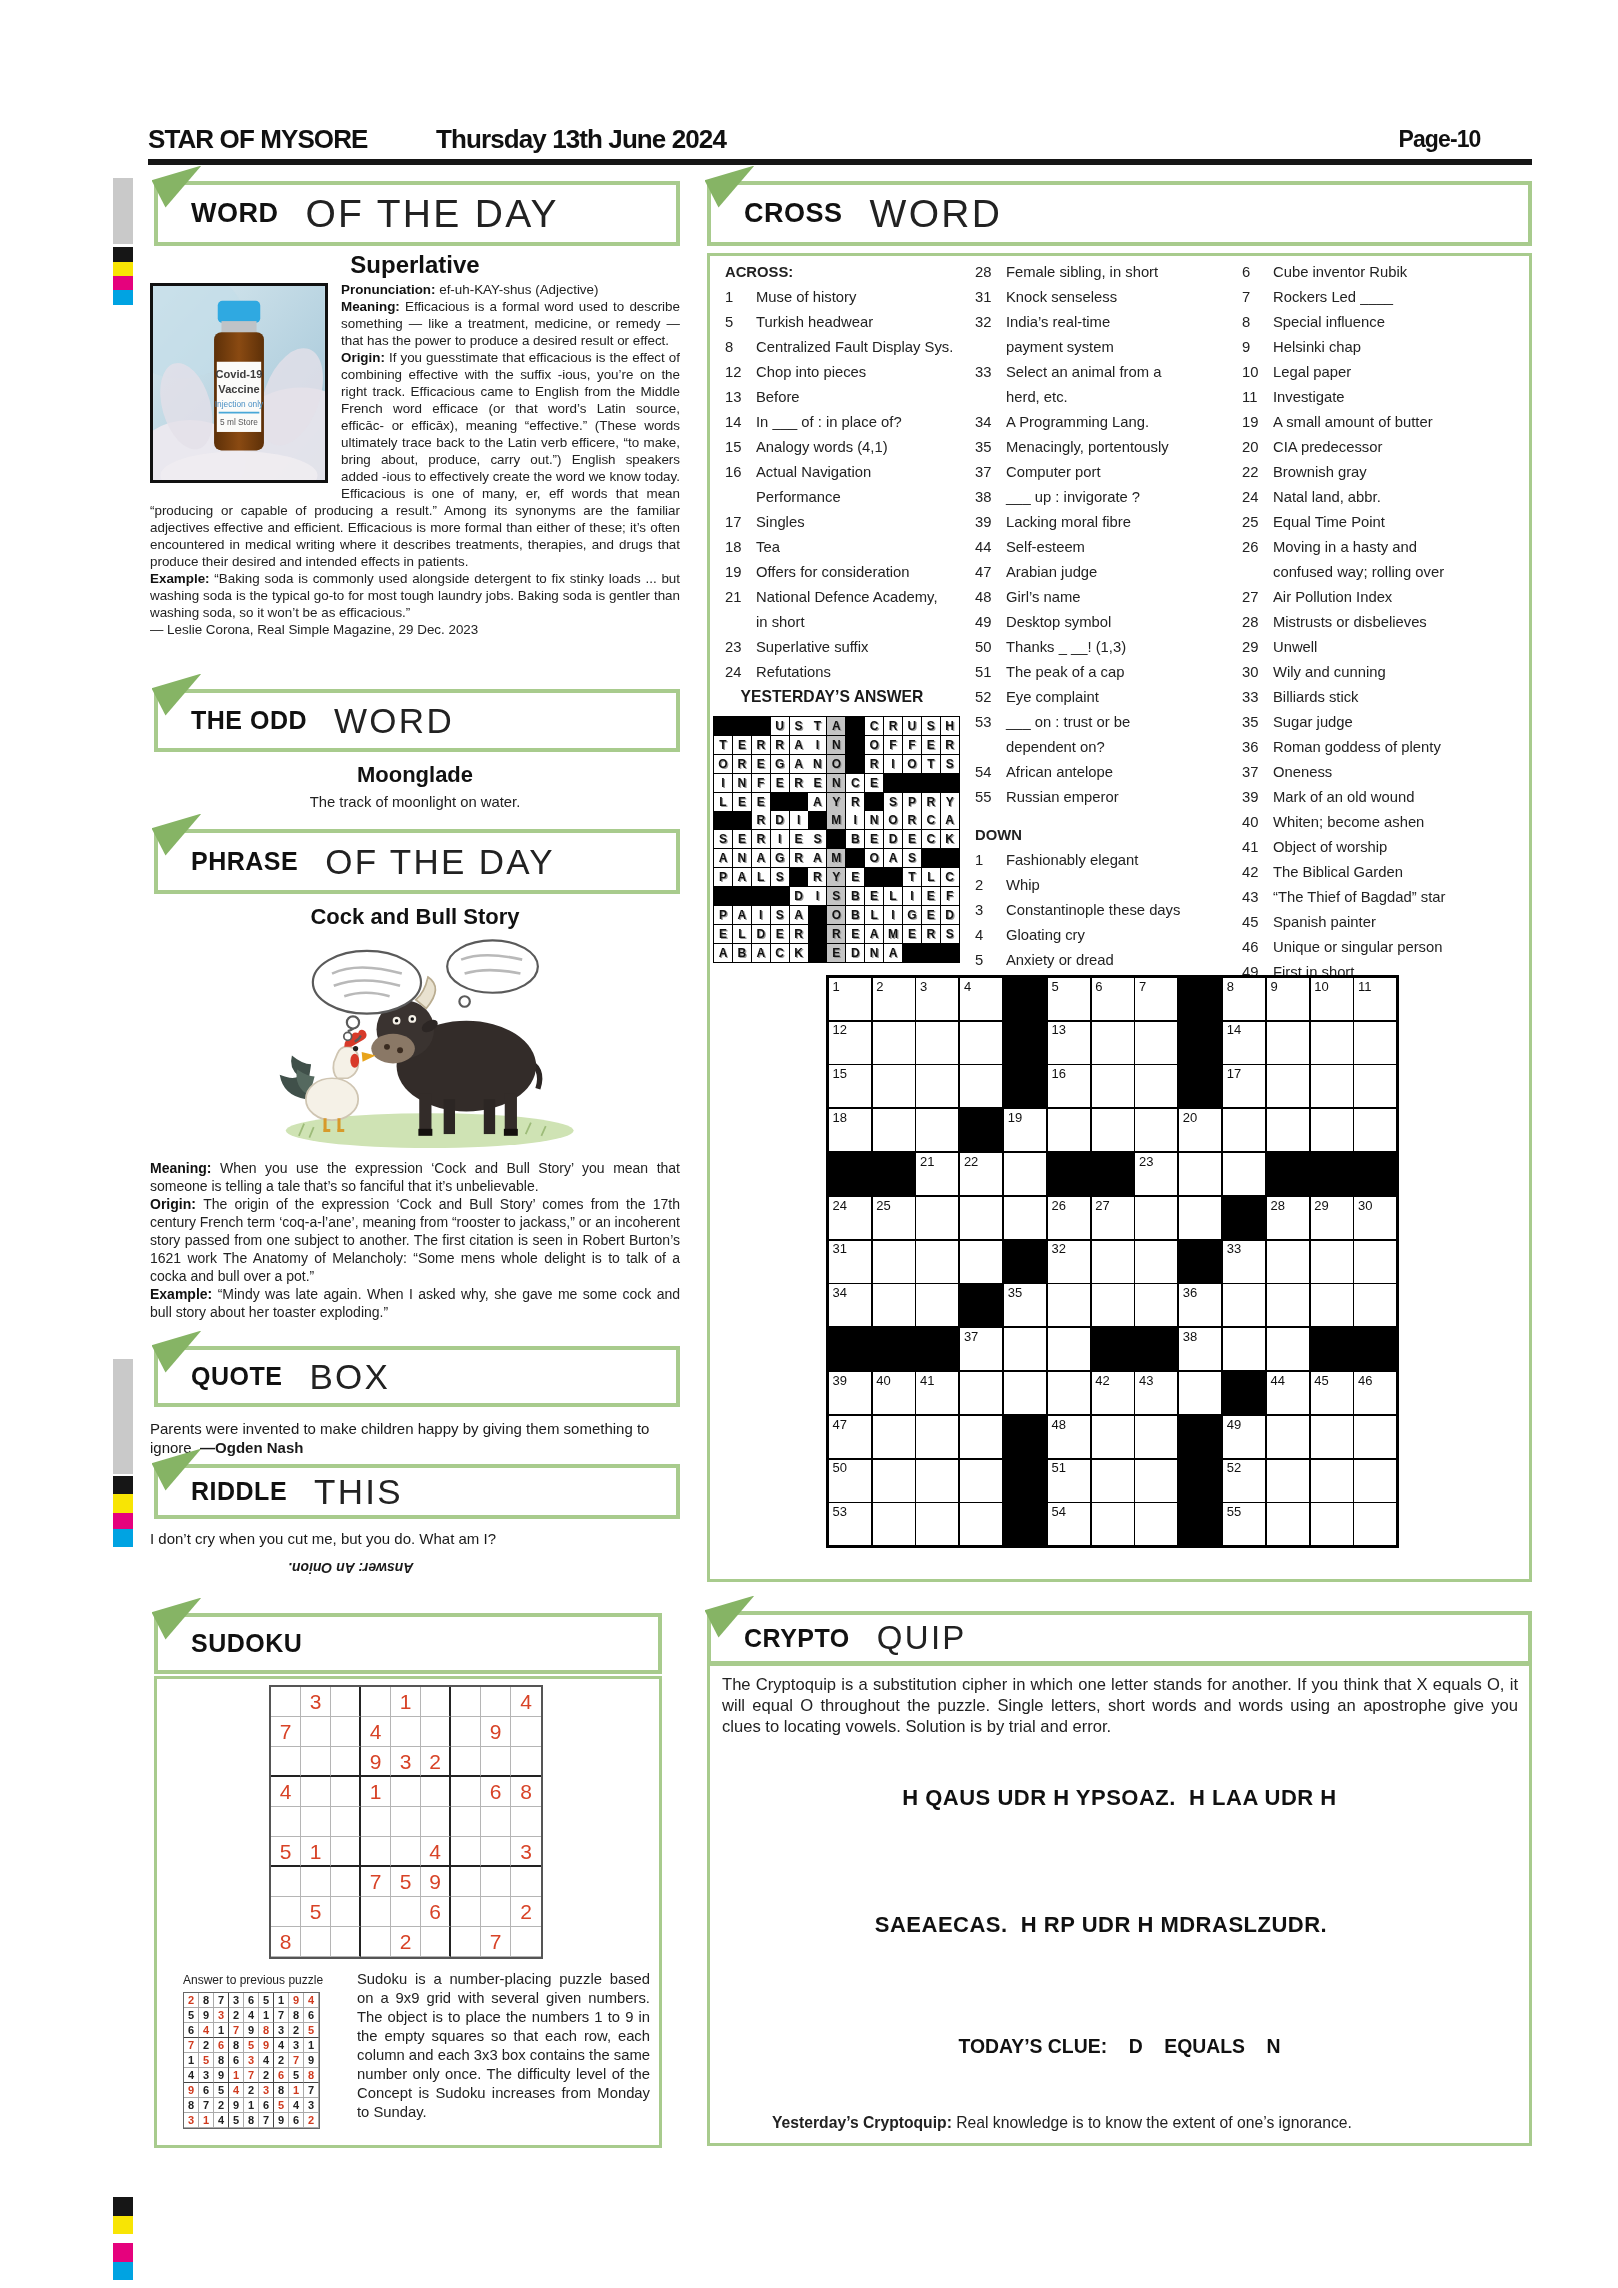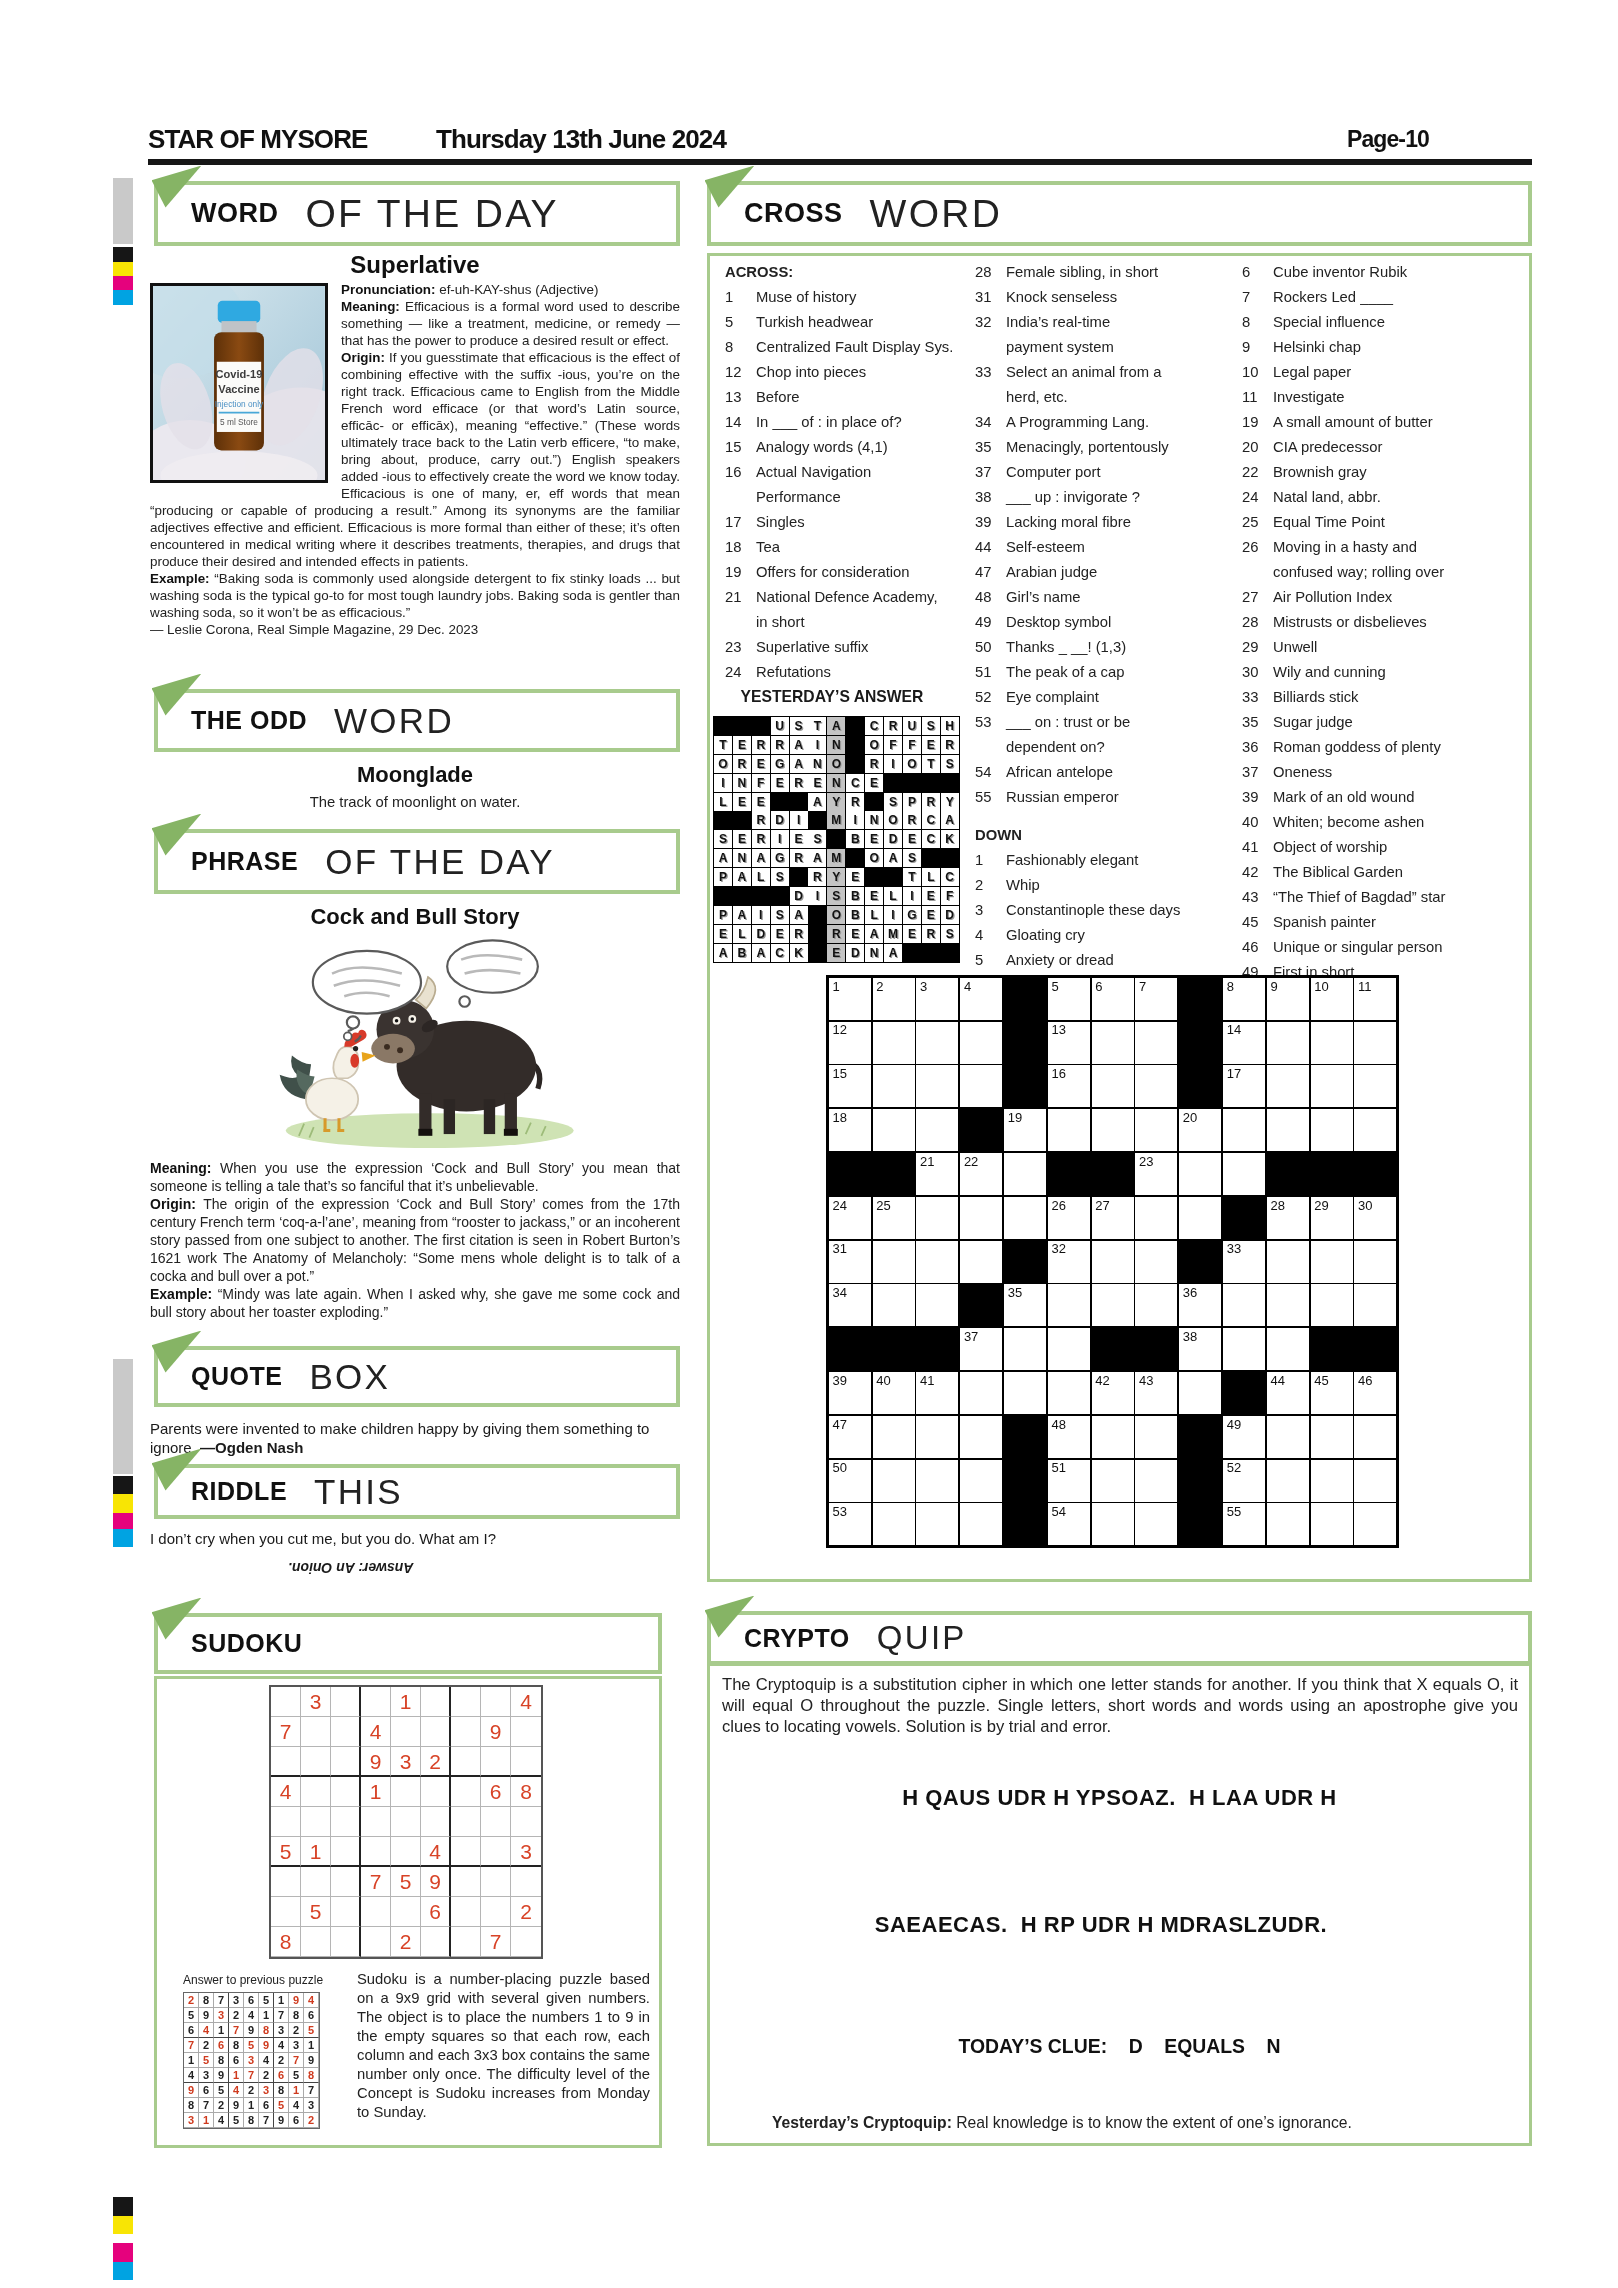--- a/index.html
+++ b/index.html
@@ -108,21 +108,21 @@
   </div>
   <div class="reg" style="left:113px;top:2197px;">
     <div class="rg-k" style="height:18.5px;"></div>
     <div class="rg-y" style="height:18.5px;"></div>
     <div class="rg-m" style="height:18.5px;margin-top:9.2px;"></div>
     <div class="rg-c" style="height:18.5px;"></div>
   </div>
 
   <div class="abs mast" style="left:148px;top:124px;">STAR OF MYSORE</div>
   <div class="abs mast" style="left:436px;top:124px;">Thursday 13th June 2024</div>
-  <div class="abs mast" style="left:1347px;top:126px;width:185px;text-align:left;font-size:23px;">Page-10</div>
+  <div class="abs mast" style="left:1347px;top:126px;width:185px;text-align:center;font-size:23px;">Page-10</div>
   <div class="abs mast-rule" style="left:148px;top:159px;width:1384px;"></div>
 
   <div class="hdr hdr-lg" style="left:154px;top:181px;width:526px;height:65px;">
     <span class="flag"></span>
     <span class="h-small">WORD</span>
     <span class="h-big">OF THE DAY</span>
   </div>
   <div class="abs center-title" style="left:150px;top:251px;width:530px;">Superlative</div>
 
   <div class="abs bodytext" style="left:150px;top:281px;width:530px;">

